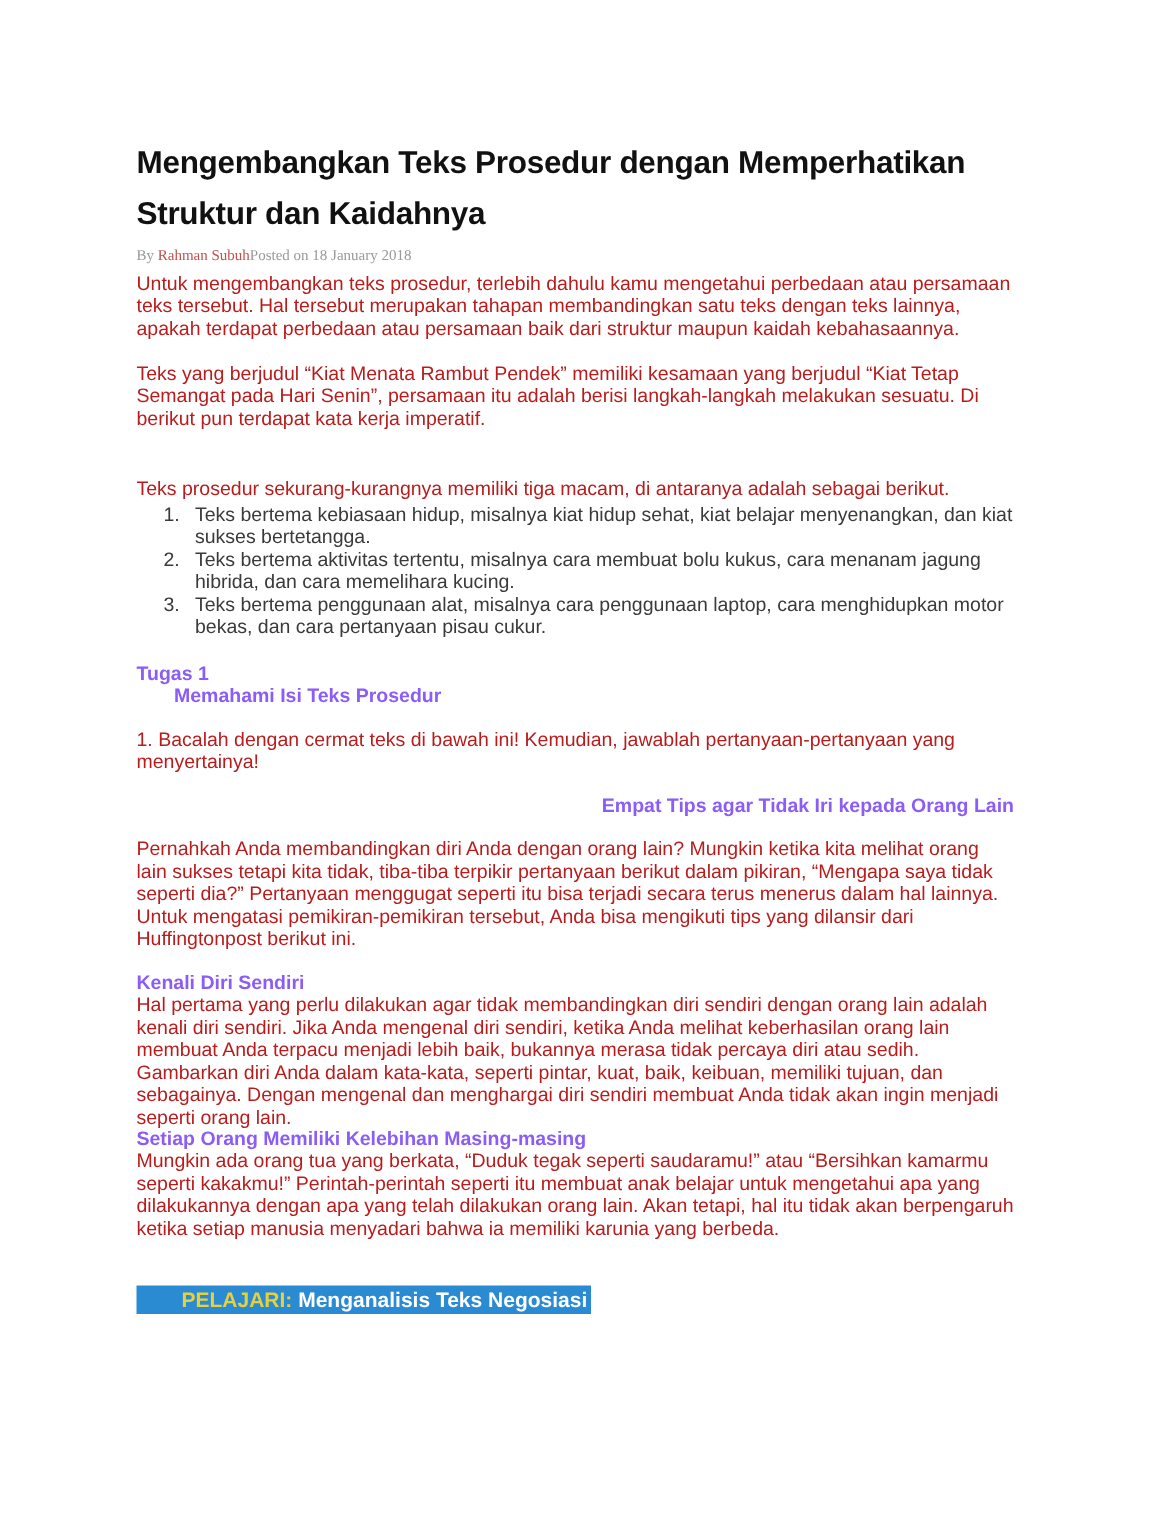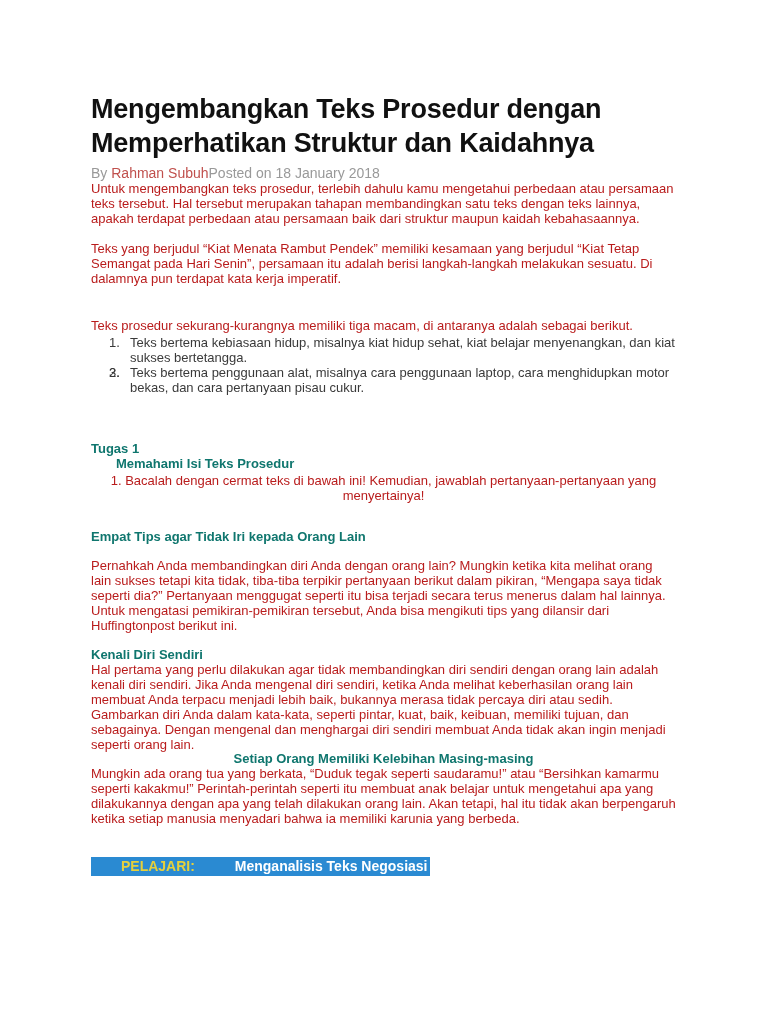--- a/index.html
+++ b/index.html
@@ -1,60 +1,60 @@
 <!DOCTYPE html>
 <html><head>
 <meta charset="utf-8">
 <style>
   html, body { margin:0; padding:0; background:#ffffff; }
   body { width:768px; height:1024px; overflow:hidden; position:relative; font-family:"Liberation Sans", sans-serif; color:#333; }
   .page { position:absolute; left:91px; top:0; width:600px; }
-  h1 { position:absolute; top:92px; left:0; margin:0; font-size:27px; line-height:34px; font-weight:bold; color:#111; width:600px; letter-spacing:-0.2px; }
-  .byline { position:absolute; top:165px; left:0; font-family:Liberation Sans, sans-serif; font-size:14px; color:#999; }
+  h1 { position:absolute; top:92px; left:0; margin:0; font-size:21px; line-height:34px; font-weight:bold; color:#111; width:600px; letter-spacing:-0.2px; }
+  .byline { position:absolute; top:165px; left:0; font-family:Liberation Serif, serif; font-size:10px; color:#999; }
   .byline .author { color:#c0504d; }
   .p { position:absolute; left:0; width:585px; font-size:13px; line-height:15px; color:#b91c1c; margin:0; }
   .list { position:absolute; left:0; width:585px; margin:0; padding:0; list-style:none; font-size:13px; line-height:15px; color:#3a3a3a; }
   .list li { position:relative; padding-left:39px; }
   .list li .num { position:absolute; left:18px; }
-  .bold { font-weight:bold; color:#0f766e; }
-  .center { text-align:left; width:585px; }
+  .bold { font-weight:bold; color:#8b5cf6; }
+  .center { text-align:right; width:585px; }
   .cta { position:absolute; top:857px; left:0; background:#2a8ad2; padding:1px 2px; font-size:14px; font-weight:bold; line-height:17px; }
   .cta .lbl { color:#e6d03c;padding-left:28px; }
-  .cta .lnk { color:#ffffff;margin-left:36px; }
+  .cta .lnk { color:#ffffff; }
 </style>
 </head>
 <body>
 
 <div class="page">
   <h1>Mengembangkan Teks Prosedur dengan Memperhatikan Struktur dan Kaidahnya</h1>
 
   <div class="byline">
     <span>By </span><span class="author">Rahman Subuh</span><span>Posted on 18 January 2018</span>
   </div>
 
   <p class="p" style="top:181px;">Untuk mengembangkan teks prosedur, terlebih dahulu kamu mengetahui perbedaan atau persamaan teks tersebut. Hal tersebut merupakan tahapan membandingkan satu teks dengan teks lainnya, apakah terdapat perbedaan atau persamaan baik dari struktur maupun kaidah kebahasaannya.</p>
-  <p class="p" style="top:241px;">Teks yang berjudul “Kiat Menata Rambut Pendek” memiliki kesamaan yang berjudul “Kiat Tetap Semangat pada Hari Senin”, persamaan itu adalah berisi langkah-langkah melakukan sesuatu. Di dalamnya pun terdapat kata kerja imperatif.</p>
+  <p class="p" style="top:241px;">Teks yang berjudul “Kiat Menata Rambut Pendek” memiliki kesamaan yang berjudul “Kiat Tetap Semangat pada Hari Senin”, persamaan itu adalah berisi langkah-langkah melakukan sesuatu. Di berikut pun terdapat kata kerja imperatif.</p>
   <p class="p" style="top:318px;">Teks prosedur sekurang-kurangnya memiliki tiga macam, di antaranya adalah sebagai berikut.</p>
 
   <ul class="list" style="top:335px;">
     <li><span class="num">1.</span><span>Teks bertema kebiasaan hidup, misalnya kiat hidup sehat, kiat belajar menyenangkan, dan kiat sukses bertetangga.</span></li>
-    <li><span class="num">2.</span></li>
+    <li><span class="num">2.</span><span>Teks bertema aktivitas tertentu, misalnya cara membuat bolu kukus, cara menanam jagung hibrida, dan cara memelihara kucing.</span></li>
     <li><span class="num">3.</span><span>Teks bertema penggunaan alat, misalnya cara penggunaan laptop, cara menghidupkan motor bekas, dan cara pertanyaan pisau cukur.</span></li>
   </ul>
 
   <p class="p bold" style="top:441px;">Tugas 1</p>
   <p class="p bold" style="top:456px;padding-left:25px;">Memahami Isi Teks Prosedur</p>
-  <p class="p" style="top:473px;text-align:center;">1. Bacalah dengan cermat teks di bawah ini! Kemudian, jawablah pertanyaan-pertanyaan yang menyertainya!</p>
+  <p class="p" style="top:485px;">1. Bacalah dengan cermat teks di bawah ini! Kemudian, jawablah pertanyaan-pertanyaan yang menyertainya!</p>
 
   <p class="p bold center" style="top:529px;">Empat Tips agar Tidak Iri kepada Orang Lain</p>
 
   <p class="p" style="top:558px;">Pernahkah Anda membandingkan diri Anda dengan orang lain? Mungkin ketika kita melihat orang lain sukses tetapi kita tidak, tiba-tiba terpikir pertanyaan berikut dalam pikiran, “Mengapa saya tidak seperti dia?” Pertanyaan menggugat seperti itu bisa terjadi secara terus menerus dalam hal lainnya. Untuk mengatasi pemikiran-pemikiran tersebut, Anda bisa mengikuti tips yang dilansir dari Huffingtonpost berikut ini.</p>
 
   <p class="p bold" style="top:647px;">Kenali Diri Sendiri</p>
   <p class="p" style="top:662px;">Hal pertama yang perlu dilakukan agar tidak membandingkan diri sendiri dengan orang lain adalah kenali diri sendiri. Jika Anda mengenal diri sendiri, ketika Anda melihat keberhasilan orang lain membuat Anda terpacu menjadi lebih baik, bukannya merasa tidak percaya diri atau sedih. Gambarkan diri Anda dalam kata-kata, seperti pintar, kuat, baik, keibuan, memiliki tujuan, dan sebagainya. Dengan mengenal dan menghargai diri sendiri membuat Anda tidak akan ingin menjadi seperti orang lain.</p>
 
-  <p class="p bold" style="top:751px;text-align:center;">Setiap Orang Memiliki Kelebihan Masing-masing</p>
+  <p class="p bold" style="top:751px;">Setiap Orang Memiliki Kelebihan Masing-masing</p>
   <p class="p" style="top:766px;">Mungkin ada orang tua yang berkata, “Duduk tegak seperti saudaramu!” atau “Bersihkan kamarmu seperti kakakmu!” Perintah-perintah seperti itu membuat anak belajar untuk mengetahui apa yang dilakukannya dengan apa yang telah dilakukan orang lain. Akan tetapi, hal itu tidak akan berpengaruh ketika setiap manusia menyadari bahwa ia memiliki karunia yang berbeda.</p>
 
   <div class="cta">
     <span class="lbl">PELAJARI:</span><span class="lnk"> Menganalisis Teks Negosiasi</span>
   </div>
 </div>
 
 </body></html>

